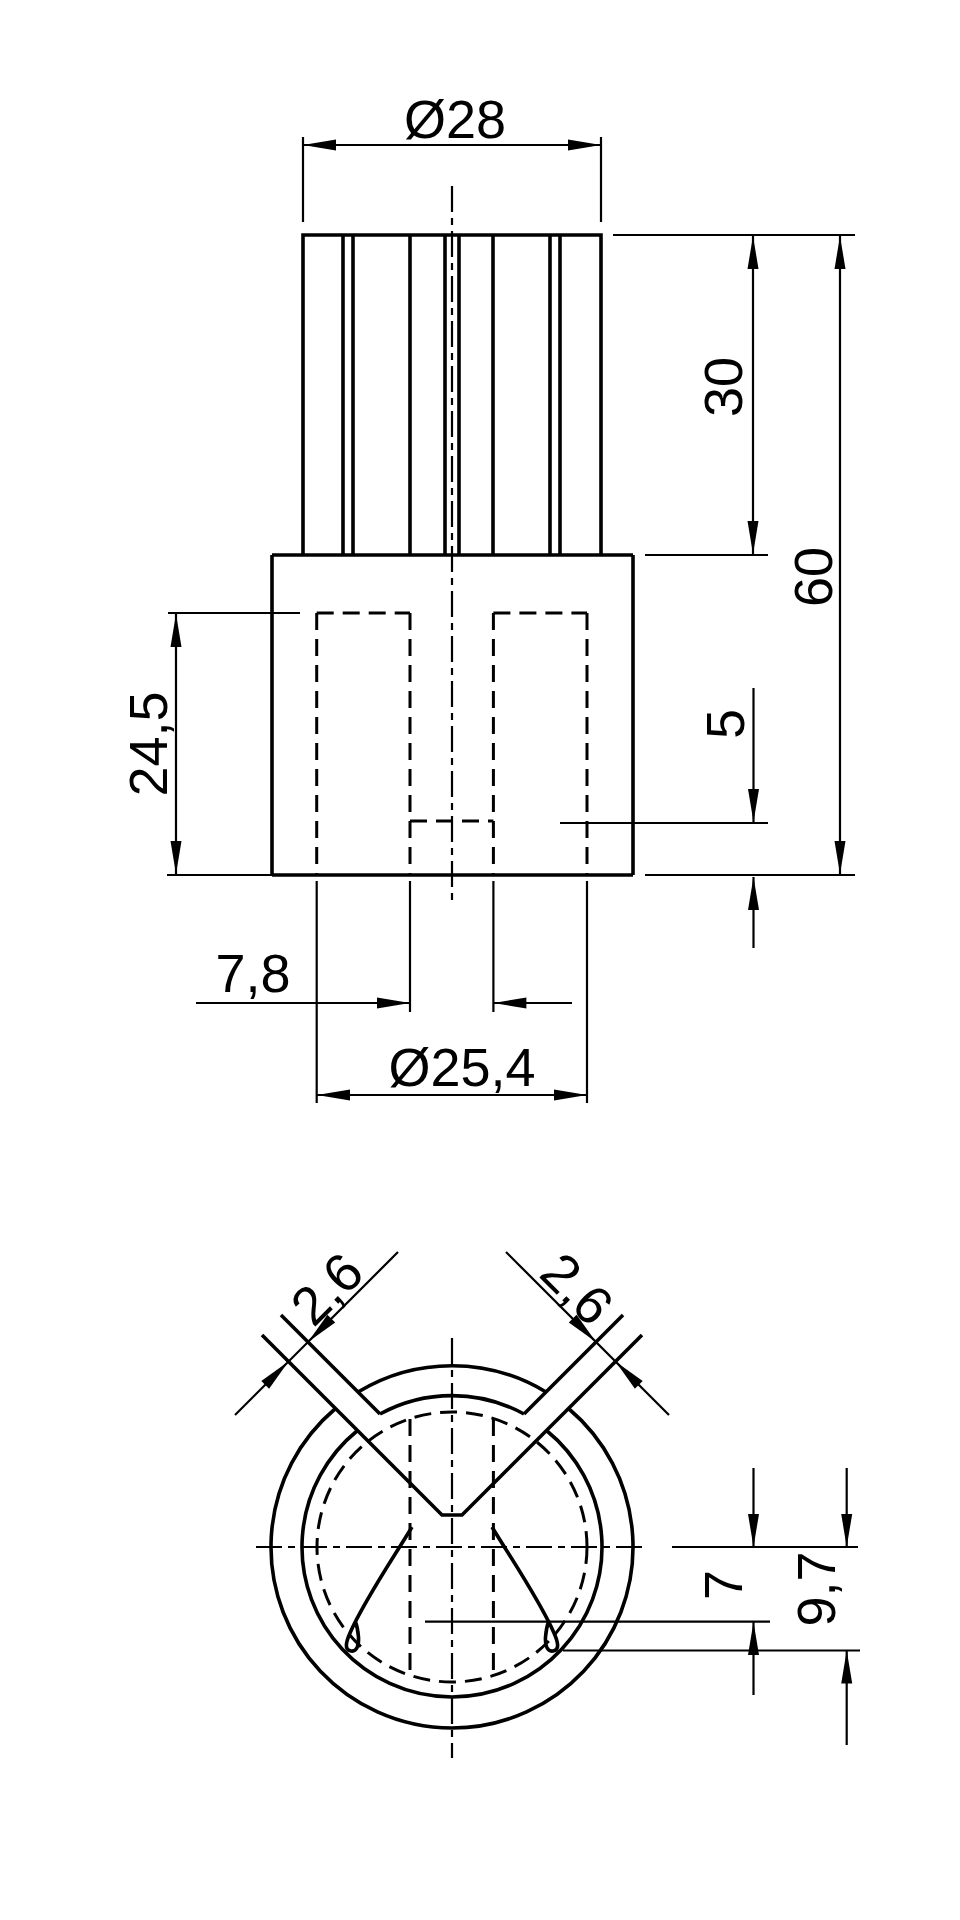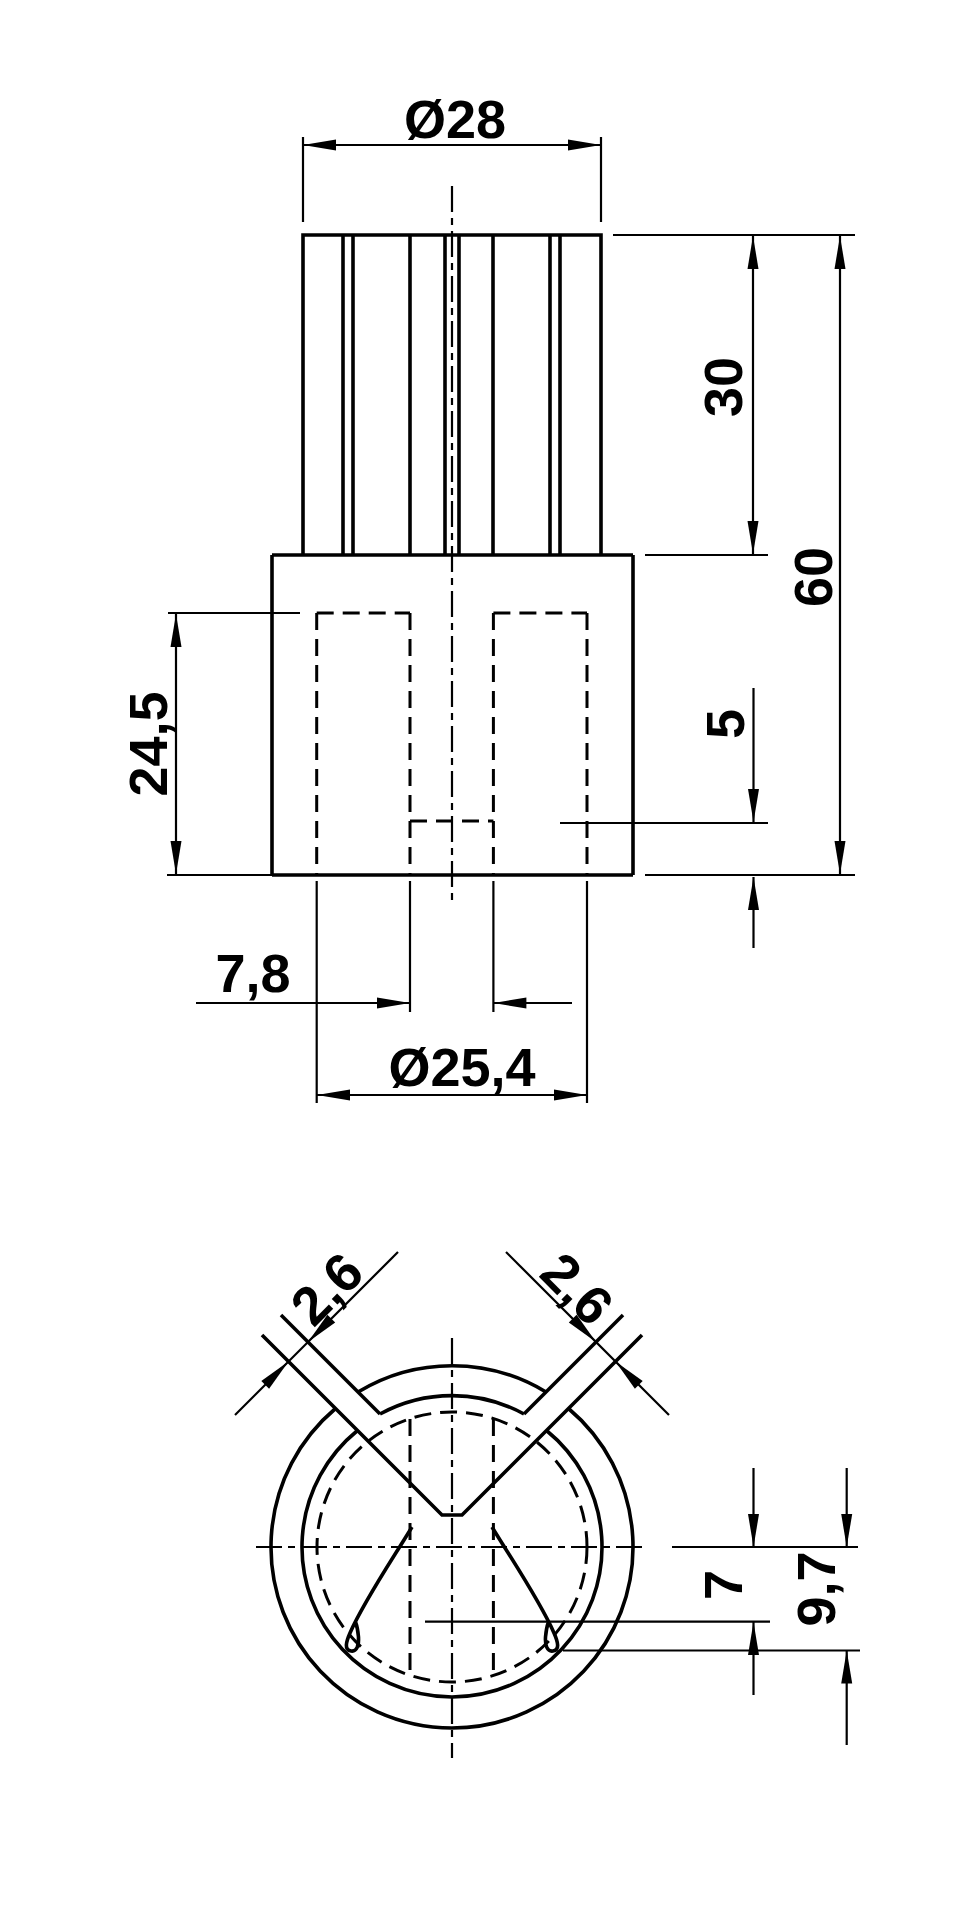--- a/index.html
+++ b/index.html
@@ -1,17 +1,17 @@
 <!DOCTYPE html>
 <html style="--line: #000000; --bg: #ffffff;"><head>
 <meta charset="utf-8">
 <style>
   :root { --line:#000000; --bg:#ffffff; }
   html,body { margin:0; padding:0; background:var(--bg); }
-  .canvas { width:960px; height:1920px; background:var(--bg);font-weight:bold; }
+  .canvas { width:960px; height:1920px; background:var(--bg); }
   svg { display:block; width:100%; height:100%; }
   svg text {
     font-family:"Liberation Sans", sans-serif;
     font-size:54px;
     fill:var(--line);
   }
   .heavy  { stroke:var(--line); stroke-width:3.6; fill:none; }
   .thin   { stroke:var(--line); stroke-width:2.2; fill:none; }
   .hid    { stroke:var(--line); stroke-width:3;   fill:none; stroke-dasharray:17 9; }
   .cl     { stroke:var(--line); stroke-width:2.2; fill:none; stroke-dasharray:26 6 7 6; }

